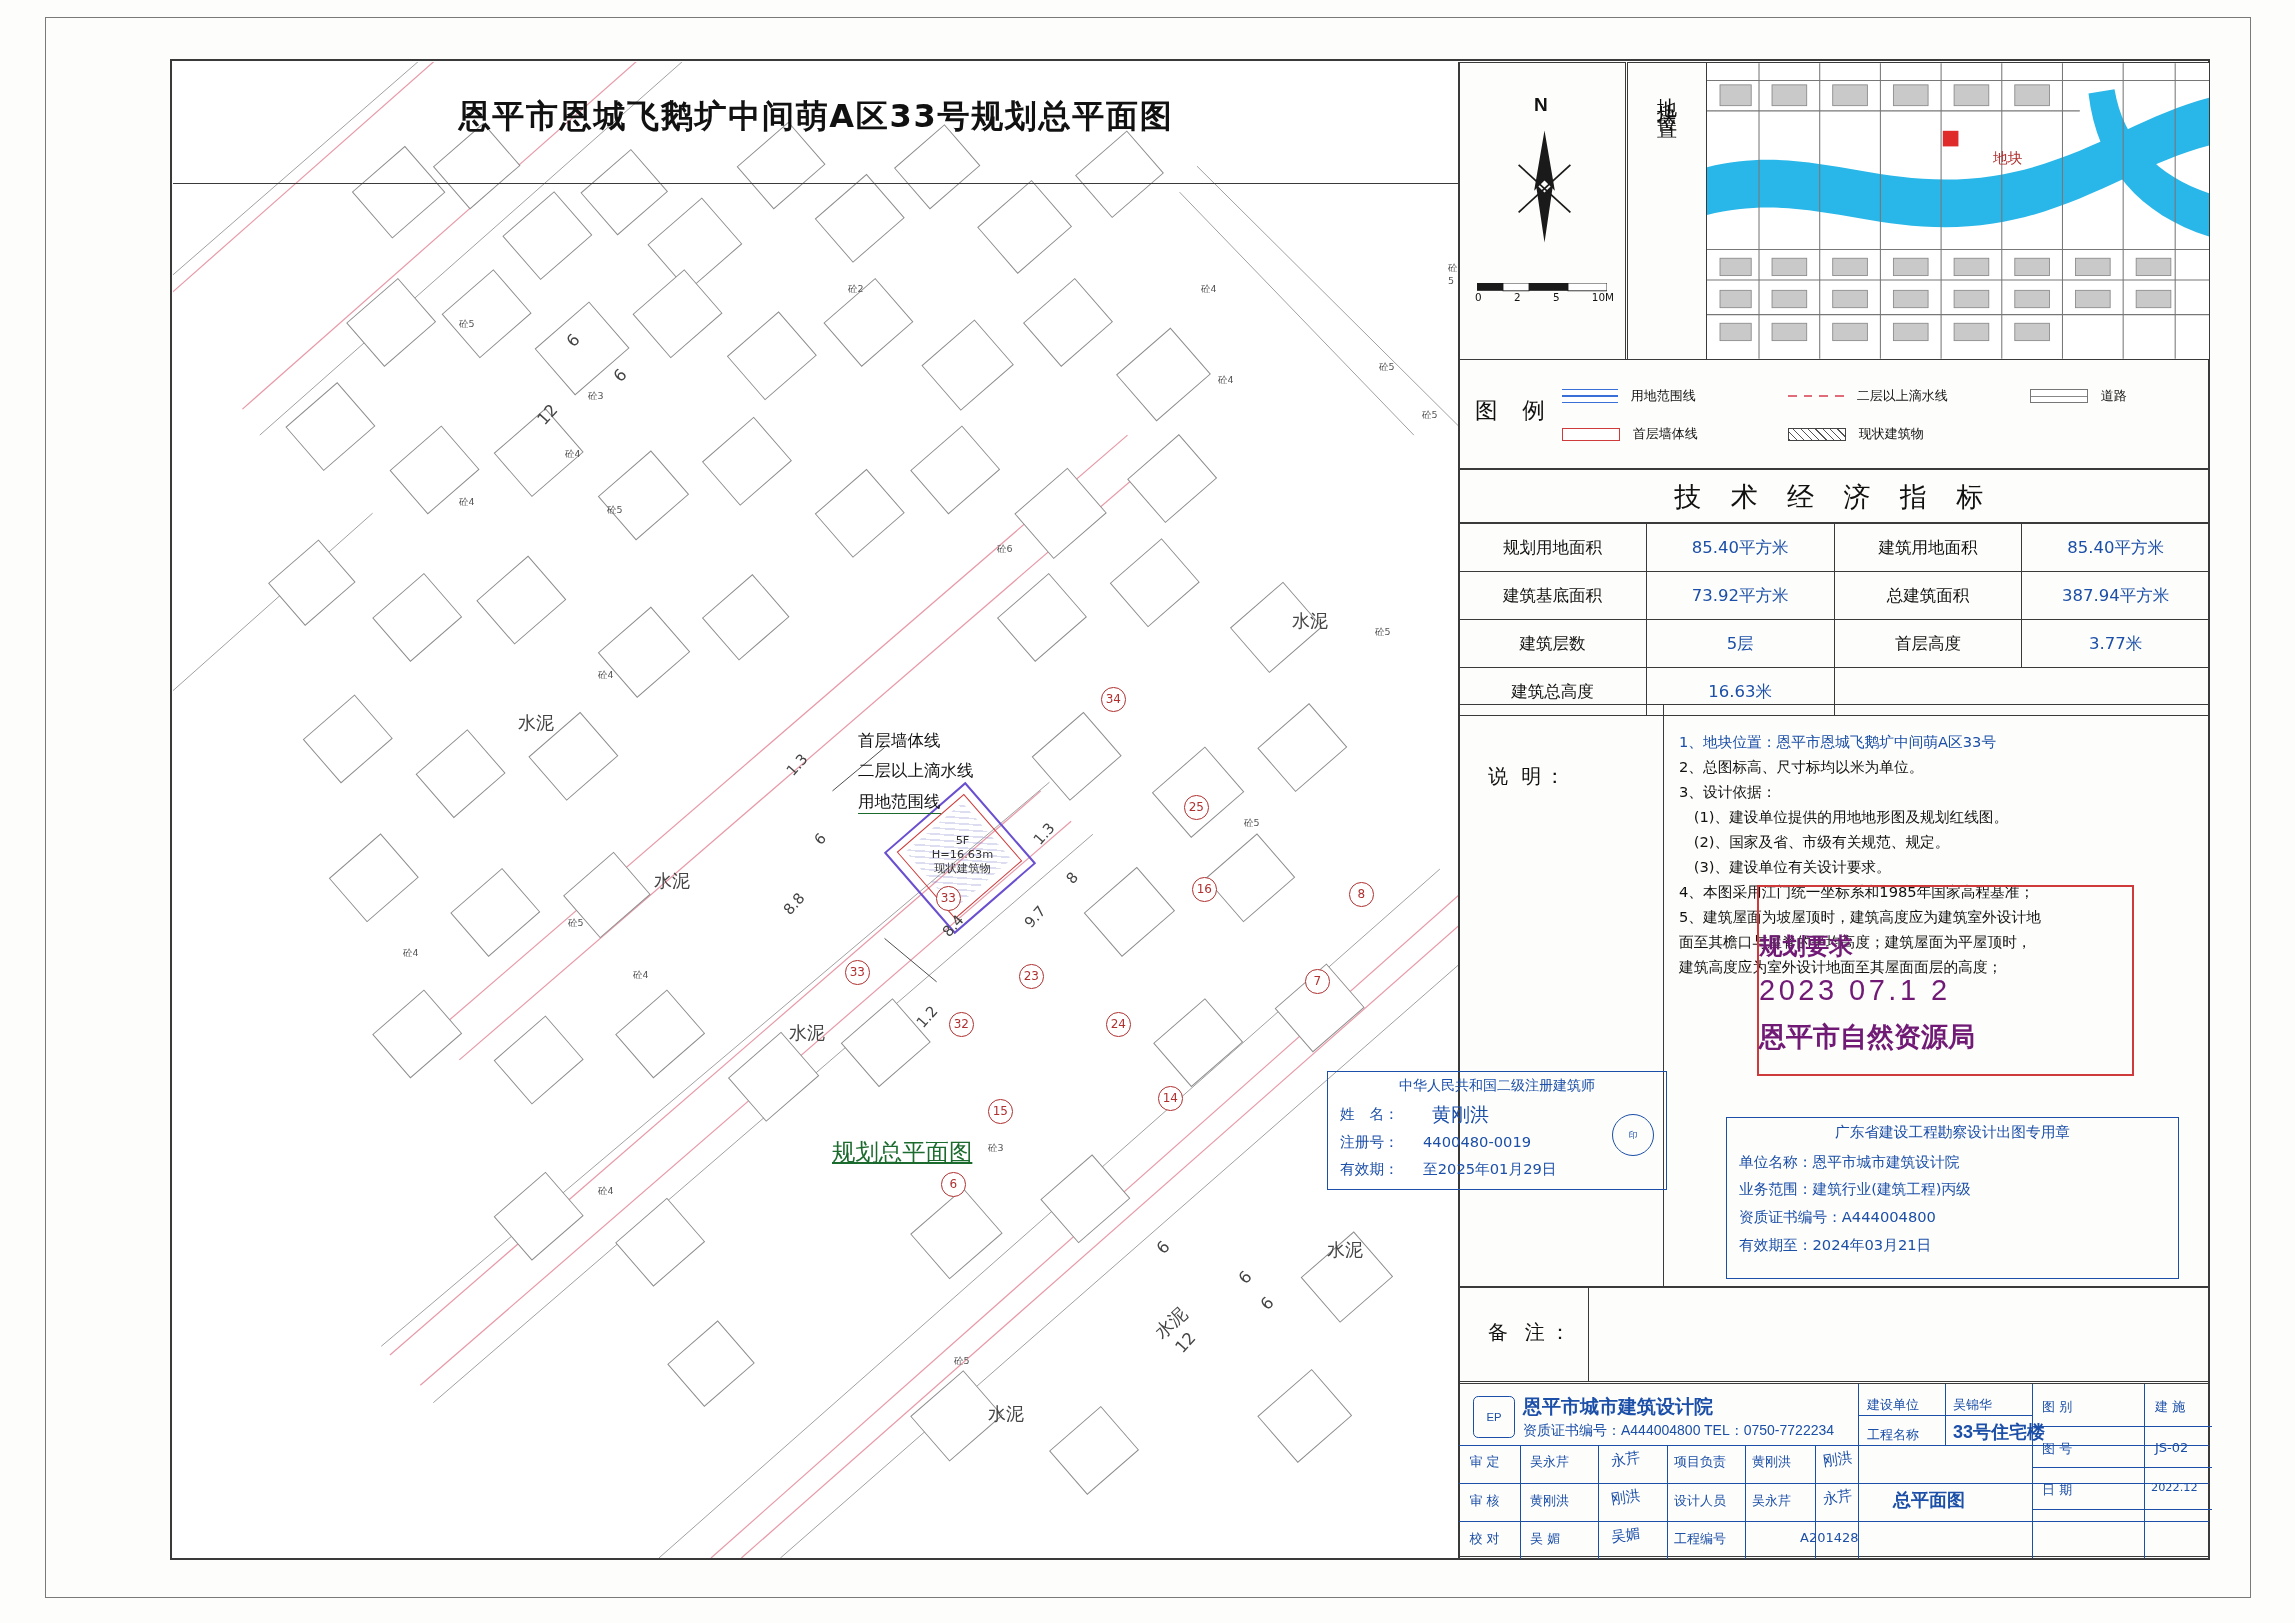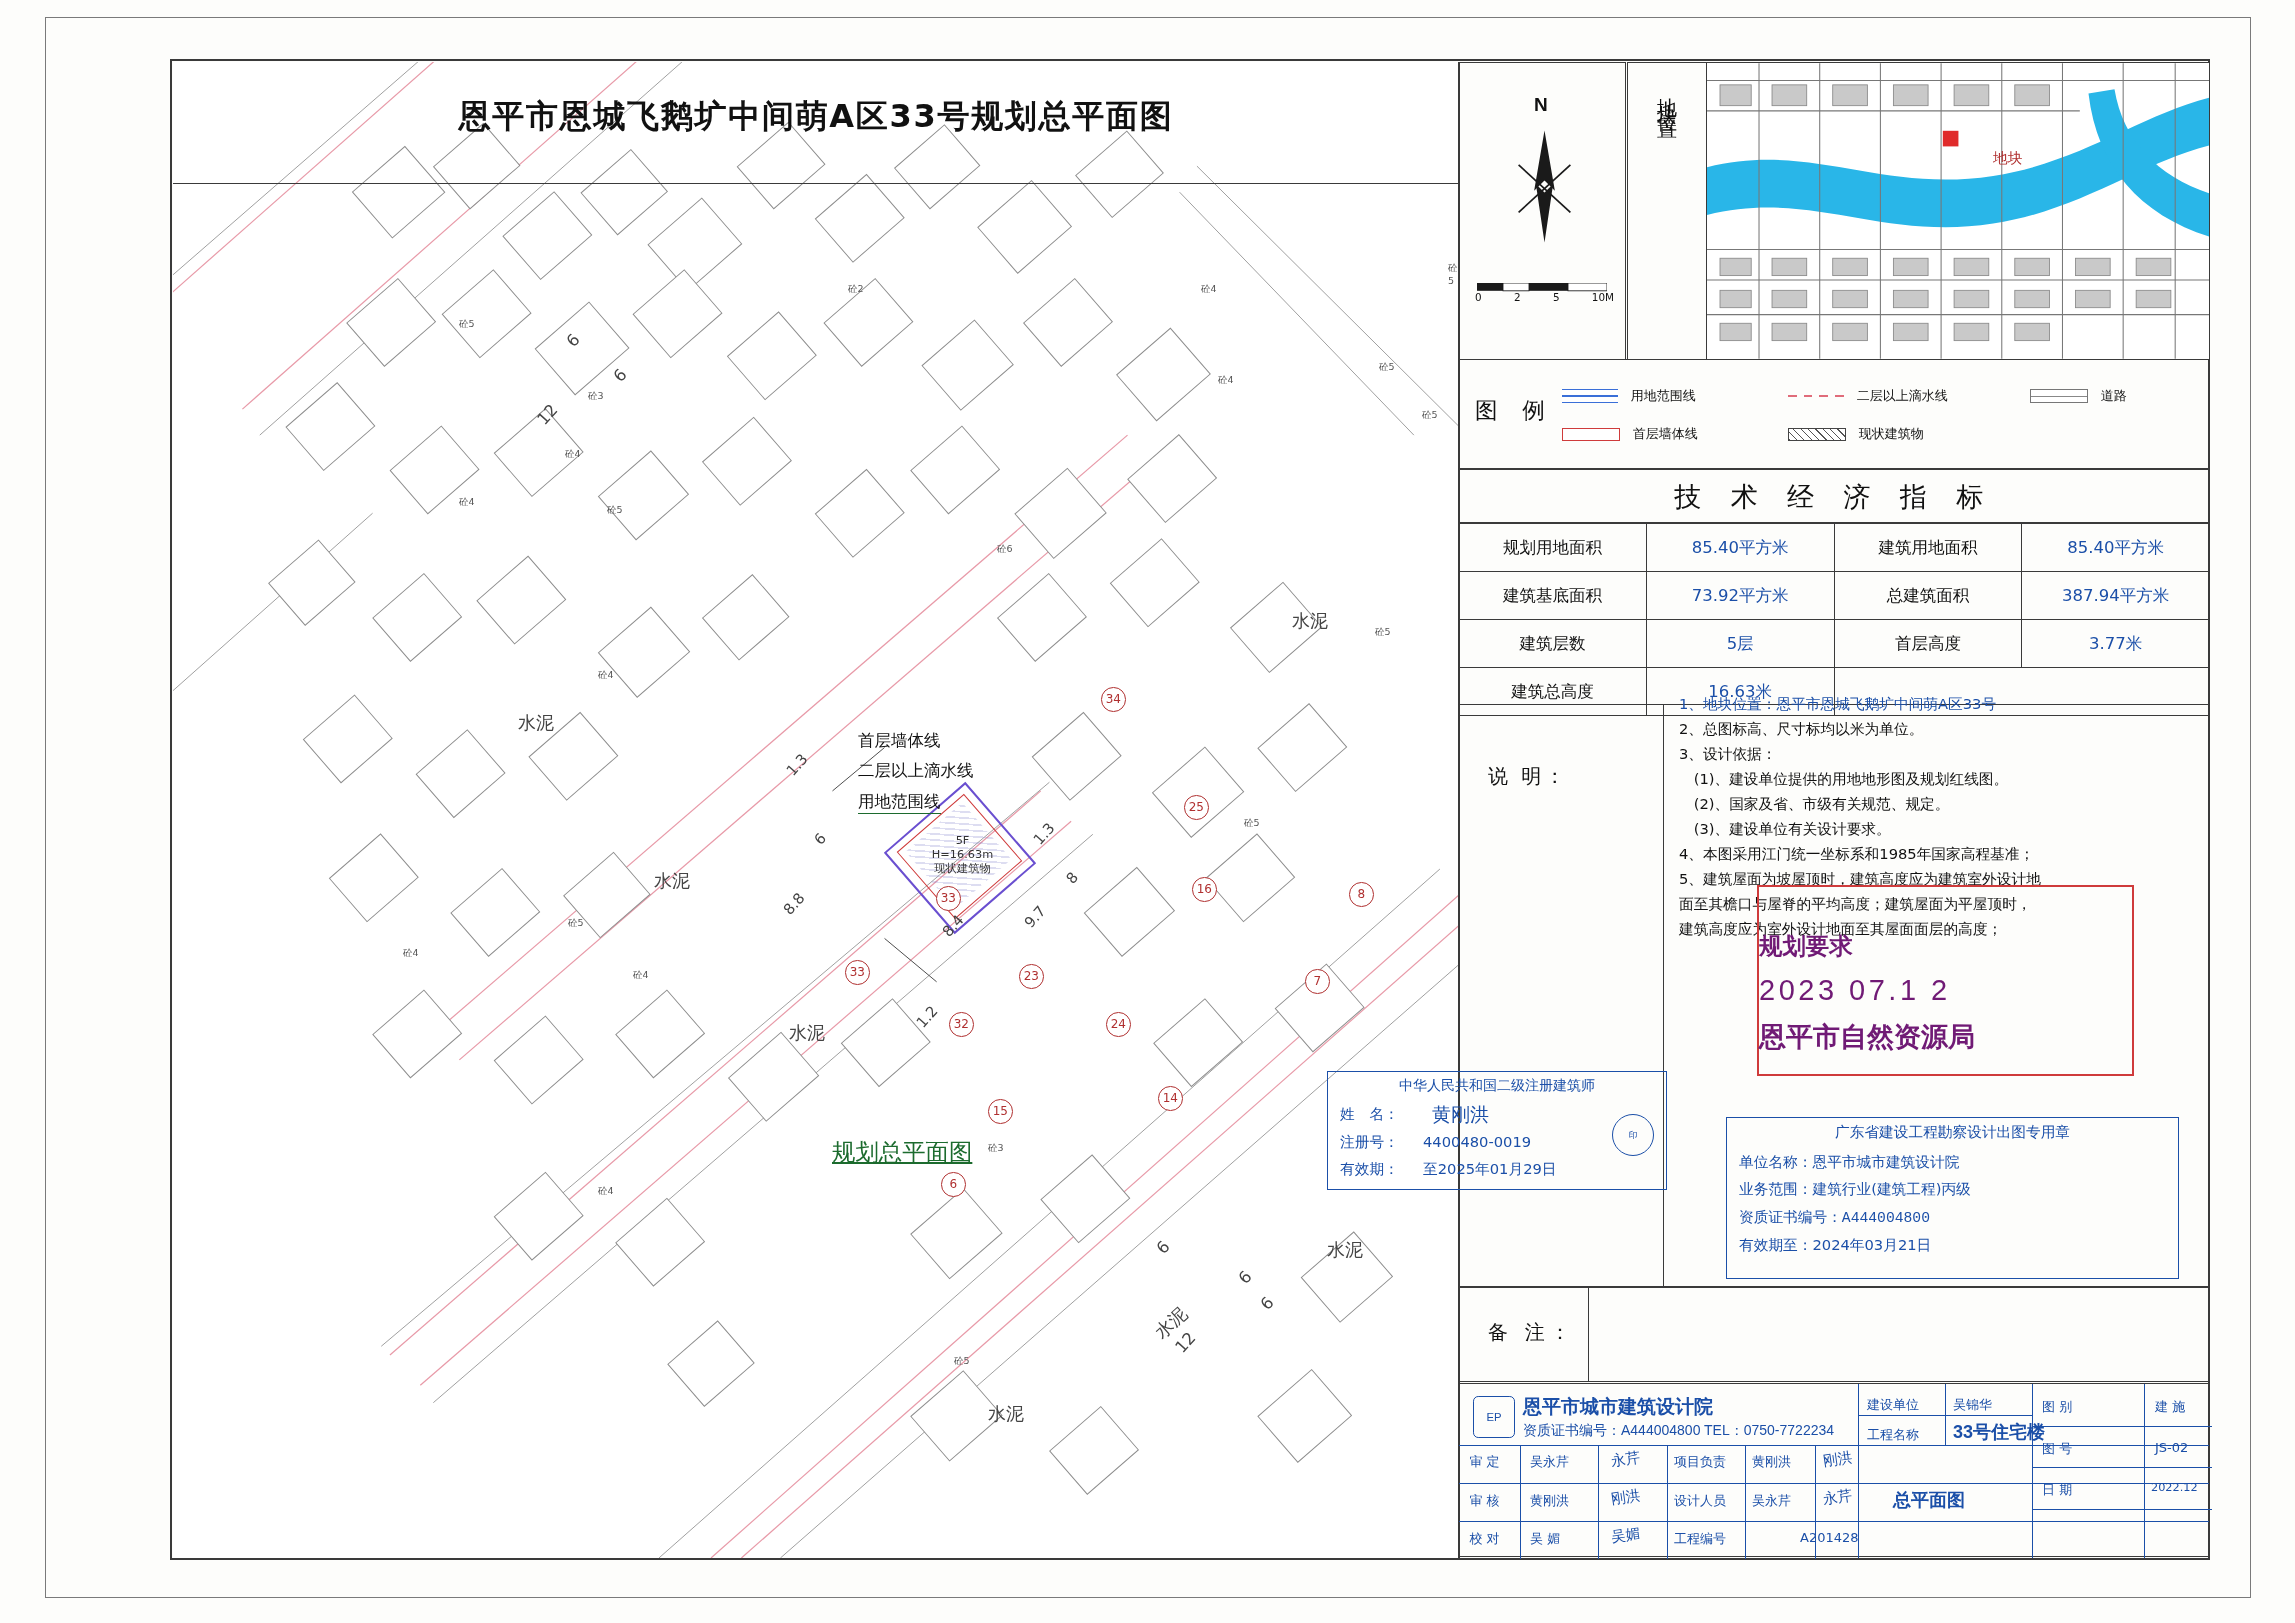--- a/index.html
+++ b/index.html
@@ -53,21 +53,21 @@
 
   .tech-title{position:absolute;left:1458px;top:469px;width:752px;height:54px;border:0.9px solid #3a3a3a;box-sizing:border-box;text-align:center;font-size:27px;letter-spacing:10.4px;line-height:54px;font-family:"DejaVu Sans",sans-serif;}
   table.tech{position:absolute;left:1458px;top:523px;width:752px;border-collapse:collapse;font-size:16.5px;font-family:"DejaVu Sans",sans-serif;}
   table.tech td{border:0.9px solid #3a3a3a;height:45px;text-align:center;}
   table.tech td.k{width:25%;}
   table.tech td.v{width:25%;color:#1b4fa8;}
 
   .note-box{position:absolute;left:1458px;top:704px;width:752px;height:583px;border:0.9px solid #3a3a3a;box-sizing:border-box;}
   .note-label{position:absolute;left:1488px;top:763px;font-size:20px;letter-spacing:3.5px;font-family:"DejaVu Sans",sans-serif;}
   .note-div{position:absolute;left:1663px;top:704px;width:0.9px;height:583px;background:#3a3a3a;}
-  .note-text{position:absolute;left:1679px;top:691px;width:521px;font-size:14.7px;line-height:25px;font-family:"DejaVu Sans",sans-serif;color:#111;}
+  .note-text{position:absolute;left:1679px;top:729px;width:521px;font-size:14.7px;line-height:25px;font-family:"DejaVu Sans",sans-serif;color:#111;}
   .note-text .blue{color:#1b4fa8;}
 
   
   .stamp-red{position:absolute;left:1757px;top:885px;width:373px;height:187px;border:2.6px solid #cf3b3b;color:#701a75;text-align:left;}
   .stamp-red .l2{position:absolute;top:43px;width:100%;font-size:23.4px;font-weight:bold;}
   .stamp-red .date{position:absolute;top:87px;width:100%;font-size:29px;letter-spacing:3.5px;}
   .stamp-red .l4{position:absolute;top:132px;width:100%;font-size:27px;font-weight:bold;}
 
   .stamp-blue1{position:absolute;left:1327px;top:1071px;width:338px;height:117px;border:1.7px solid #1b4fa8;color:#1b4fa8;font-family:"DejaVu Sans",sans-serif;}
   .stamp-blue1 .hd{position:absolute;top:5.2px;left:0;width:100%;text-align:center;font-size:14px;}
@@ -578,21 +578,21 @@
     <div class="r" style="left:95px;top:61px;">4400480-0019</div>
     <div class="r" style="left:12px;top:88px;">有效期：</div>
     <div class="r" style="left:95px;top:88px;">至2025年01月29日</div>
     <div class="seal">印</div>
   </div>
 
   <div class="stamp-blue2">
     <div class="hd">广东省建设工程勘察设计出图专用章</div>
     <div class="r" style="top:35px;">单位名称：恩平市城市建筑设计院</div>
     <div class="r" style="top:62px;">业务范围：建筑行业(建筑工程)丙级</div>
-    <div class="r" style="top:90px;font-family:Liberation Mono, monospace;">资质证书编号：A444004800</div>
+    <div class="r" style="top:90px;">资质证书编号：A444004800</div>
     <div class="r" style="top:118px;">有效期至：2024年03月21日</div>
   </div>
 
   <div class="remark-box"></div>
   <div class="remark-div"></div>
   <div class="remark-label">备 注：</div>
 
   <div class="tb">
     <div class="logo">EP</div>
     <div class="co">恩平市城市建筑设计院</div>

